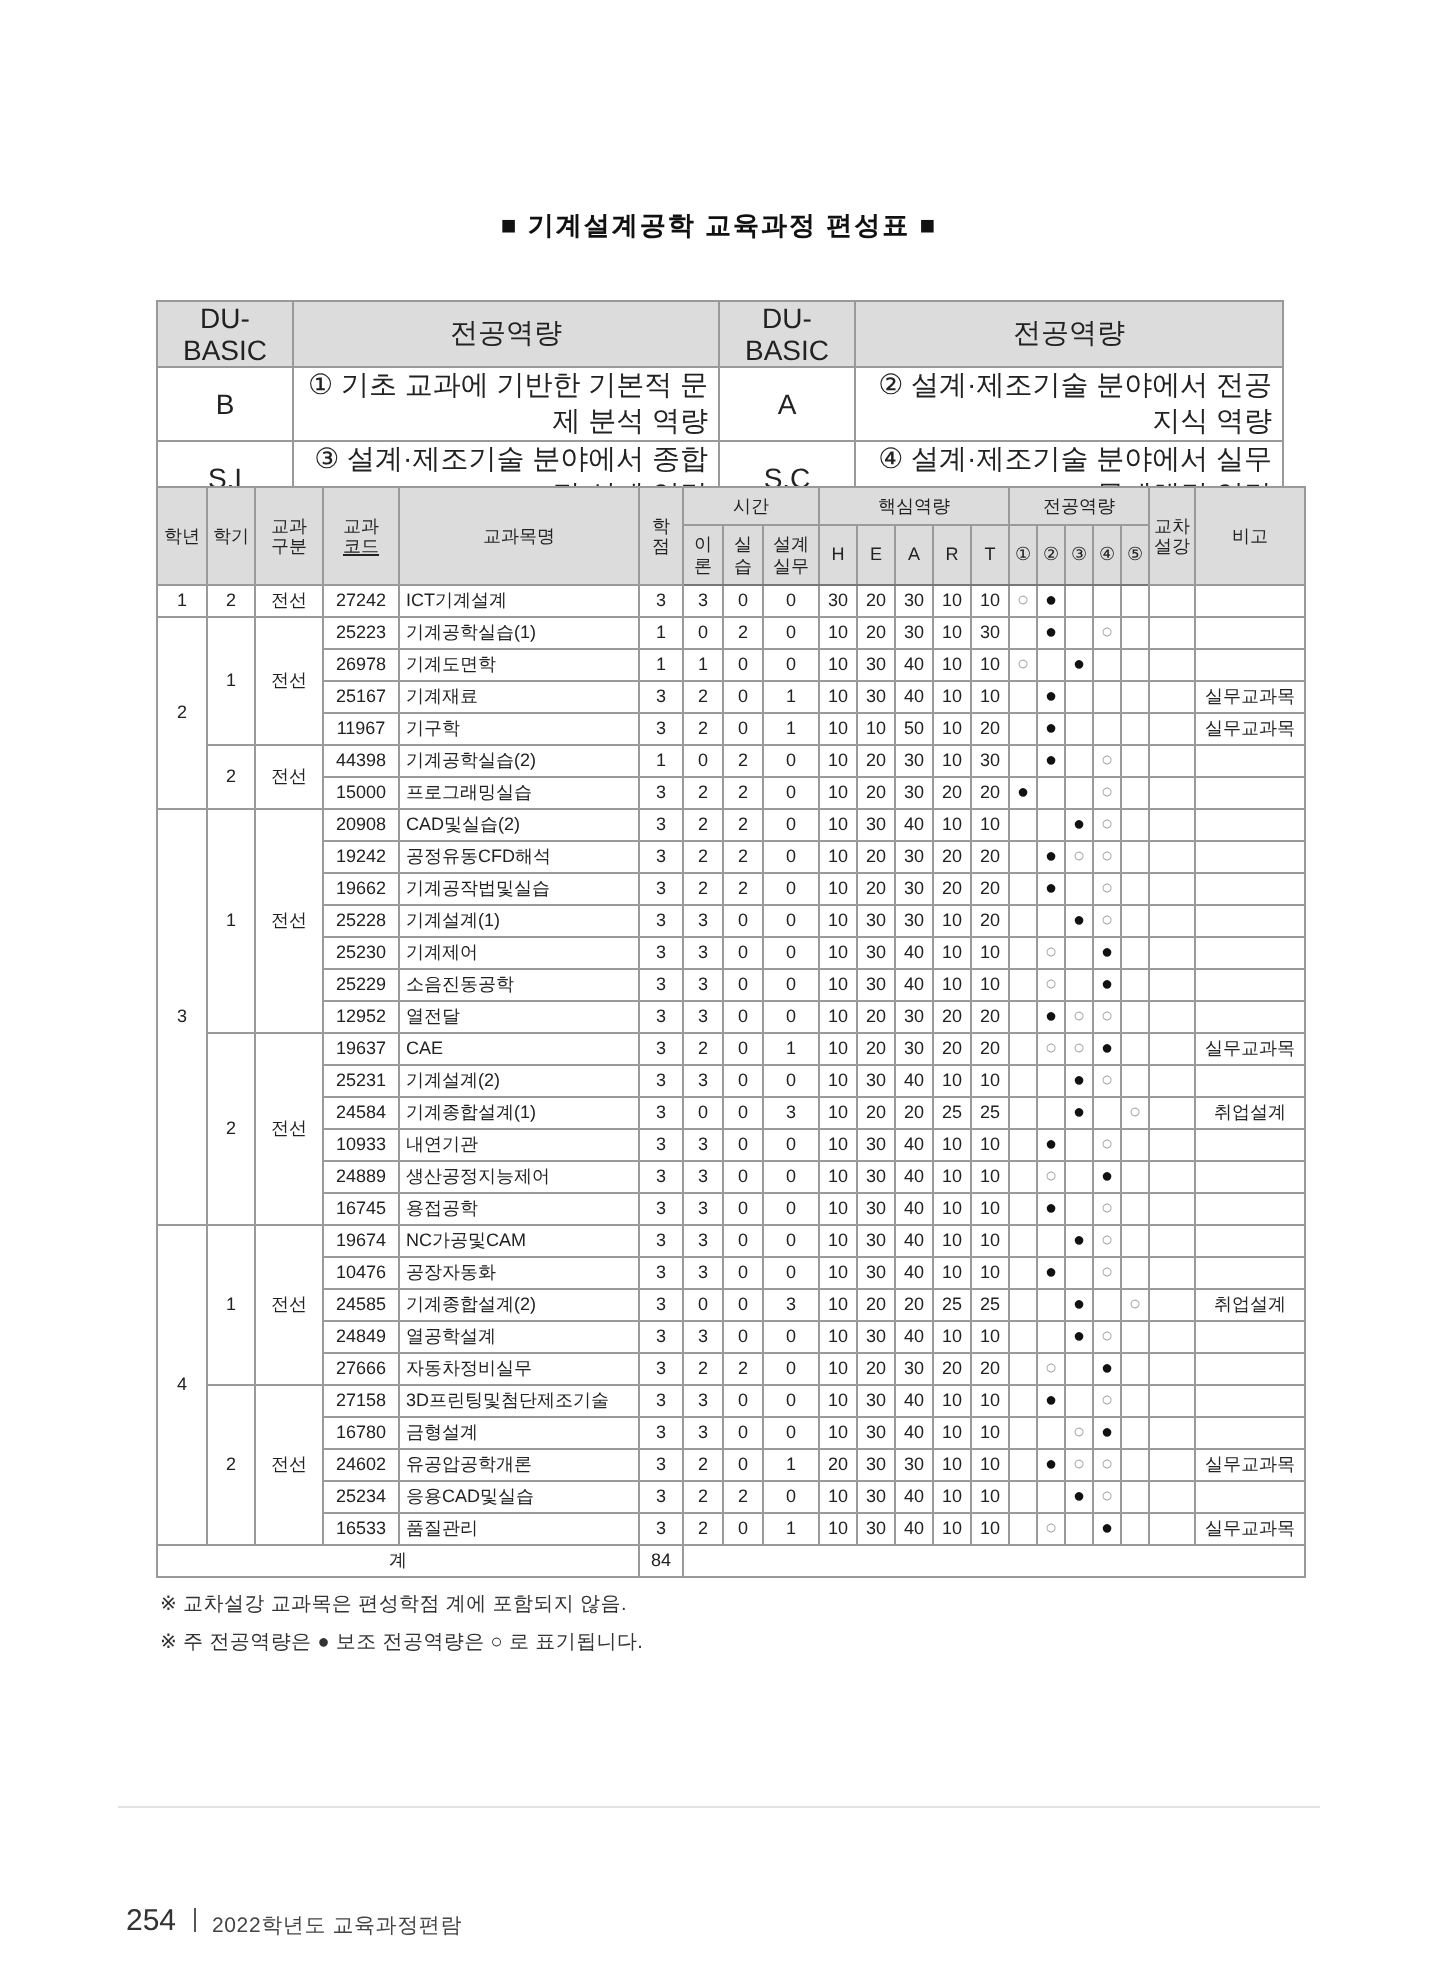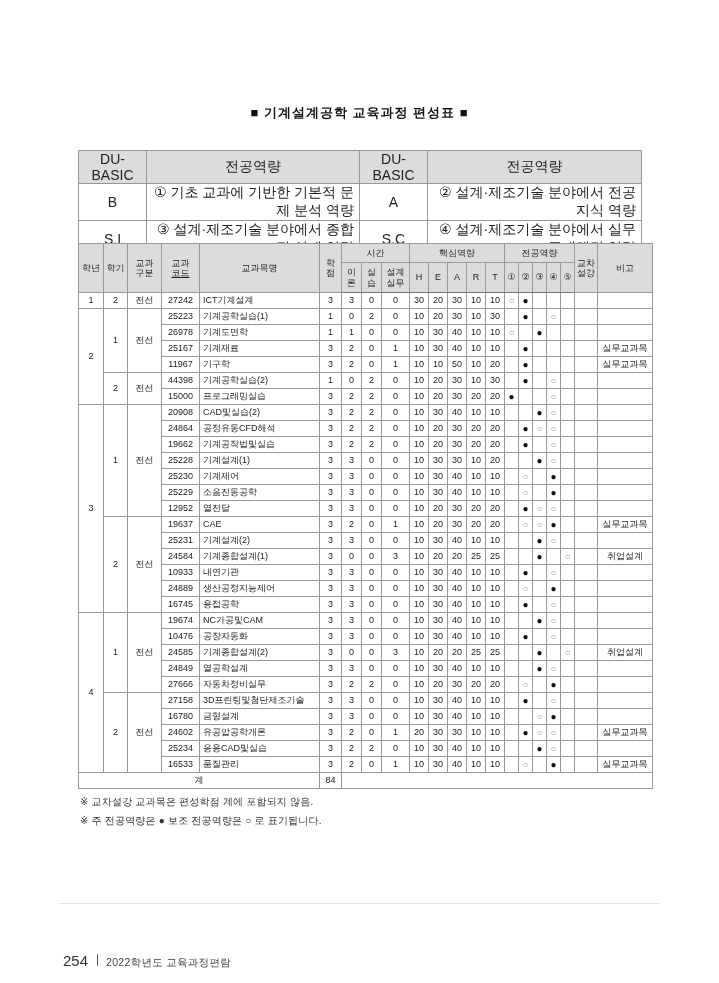--- a/index.html
+++ b/index.html
@@ -309,21 +309,21 @@
           <td>10</td>
           <td></td>
           <td></td>
           <td class="dot-main">●</td>
           <td class="dot-sub">○</td>
           <td></td>
           <td></td>
           <td></td>
         </tr>
         <tr>
-          <td>24864</td>
+          <td>19242</td>
           <td class="cname">공정유동CFD해석</td>
           <td>3</td>
           <td>2</td>
           <td>2</td>
           <td>0</td>
           <td>10</td>
           <td>20</td>
           <td>30</td>
           <td>20</td>
           <td>20</td>

